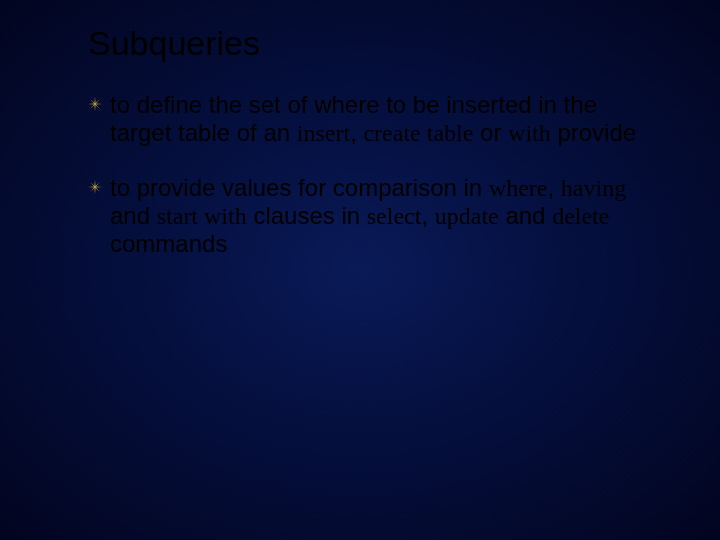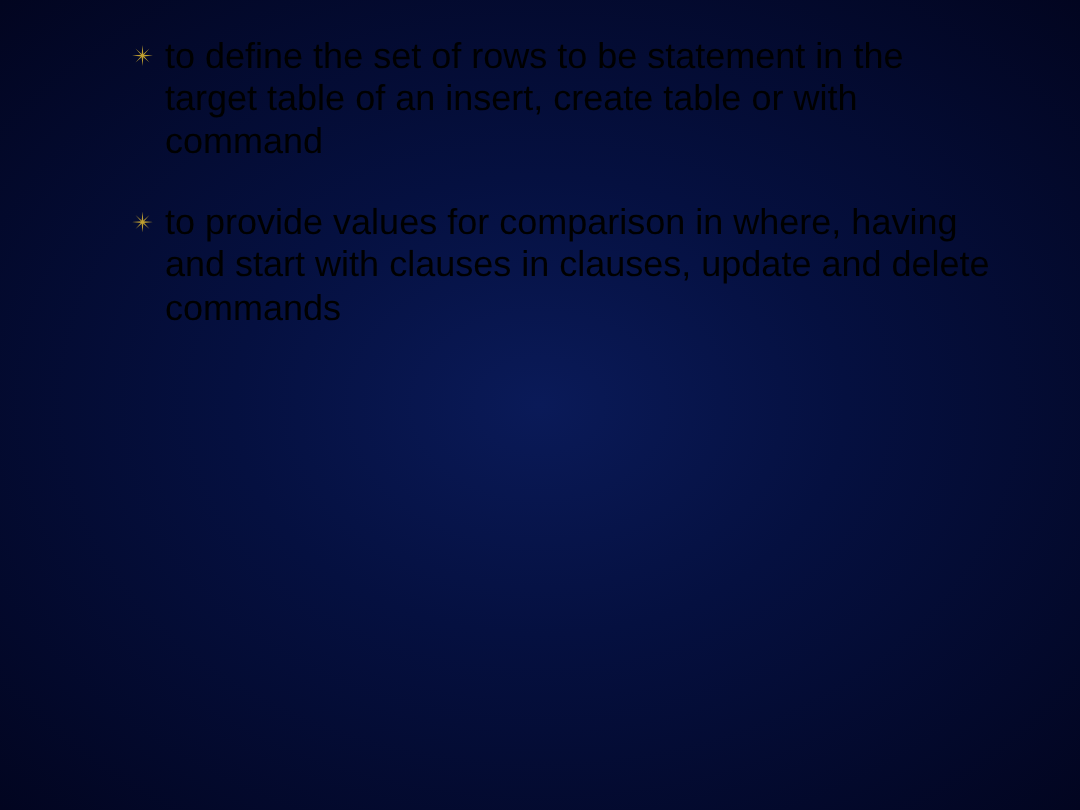--- a/index.html
+++ b/index.html
@@ -49,48 +49,49 @@
     width: 14px;
     height: 14px;
     color: #c0a030;
   }
   .bullets > li .star svg {
     width: 14px;
     height: 14px;
     display: block;
   }
   .code {
-    font-family: Liberation Sans, sans-serif;
+    font-family: Liberation Serif, serif;
   }
 </style>
 </head>
 <body>
 
 <div class="slide">
+  <h1 class="title">Subqueries</h1>
   <ul class="bullets">
 
     <li>
       <span class="star">
         <svg viewBox="0 0 24 24">
             <g fill="currentColor">
               <path d="M12 0 L13 11 L24 12 L13 13 L12 24 L11 13 L0 12 L11 11 Z"></path>
               <path d="M4 4 L12 11 L20 4 L13 12 L20 20 L12 13 L4 20 L11 12 Z"></path>
             </g>
           </svg>
       </span>
-      <span>to define the set of rows to be statement in the target table of an </span><span class="code">insert</span><span>, </span><span class="code">create table</span><span> or </span><span class="code">with</span><span> command</span>
+      <span>to define the set of where to be inserted in the target table of an </span><span class="code">insert</span><span>, </span><span class="code">create table</span><span> or </span><span class="code">with</span><span> provide</span>
     </li>
 
 
     <li>
       <span class="star">
         <svg viewBox="0 0 24 24">
             <g fill="currentColor">
               <path d="M12 0 L13 11 L24 12 L13 13 L12 24 L11 13 L0 12 L11 11 Z"></path>
               <path d="M4 4 L12 11 L20 4 L13 12 L20 20 L12 13 L4 20 L11 12 Z"></path>
             </g>
           </svg>
       </span>
-      <span>to provide values for comparison in </span><span class="code">where</span><span>, </span><span class="code">having</span><span> and </span><span class="code">start with</span><span> clauses in </span><span class="code">clauses</span><span>, </span><span class="code">update</span><span> and </span><span class="code">delete</span><span> commands</span>
+      <span>to provide values for comparison in </span><span class="code">where</span><span>, </span><span class="code">having</span><span> and </span><span class="code">start with</span><span> clauses in </span><span class="code">select</span><span>, </span><span class="code">update</span><span> and </span><span class="code">delete</span><span> commands</span>
     </li>
 
   </ul>
 </div>
 
 </body></html>

